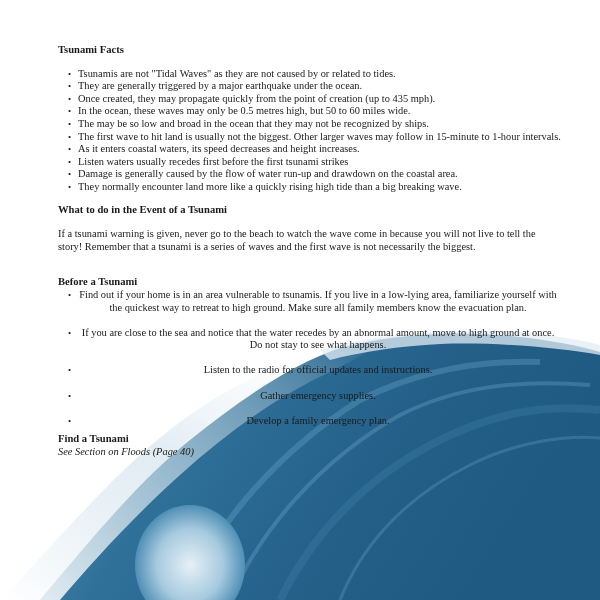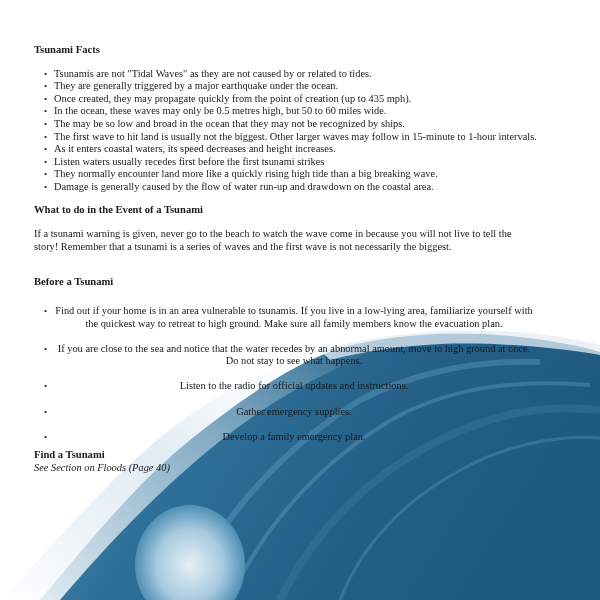--- a/index.html
+++ b/index.html
@@ -4,34 +4,34 @@
   <style>
     * { margin: 0; padding: 0; box-sizing: border-box; }
     html, body { width: 600px; height: 600px; background: #ffffff; overflow: hidden; }
     body { position: relative; font-family: "DejaVu Serif", "Liberation Serif", serif; color: #1a1a1a; }
 
     .wave {
       position: absolute; left: 0; top: 0; width: 600px; height: 600px; z-index: 0;
     }
 
     .page {
-      position: absolute; left: 34px; top: 42px; width: 520px; z-index: 1;
+      position: absolute; left: 58px; top: 42px; width: 520px; z-index: 1;
       font-family: "Liberation Serif", "DejaVu Serif", serif;
       font-size: 10.4px; line-height: 12.6px;
     }
     .heading { font-weight: bold; font-size: 10.6px; }
     .h1 { margin-top: 2px; margin-bottom: 11px; }
     ul.facts { list-style: none; padding-left: 20px; }
     ul.facts li { position: relative; padding-left: 0; }
     ul.facts li::before {
       content: "\2022"; position: absolute; left: -10px; top: 0; font-size: 9px;
     }
     .h2 { margin-top: 10px; margin-bottom: 12px; }
     .para { margin-bottom: 23px; width: 500px; }
-    .h3 { margin-bottom: 16px; }
+    .h3 { margin-bottom: 0; }
     ul.before { list-style: none; padding-left: 20px; text-align: center; }
     ul.before li { position: relative; margin-bottom: 12.6px; width: 480px; }
     ul.before li::before {
       content: "\2022"; position: absolute; left: -10px; top: 0; font-size: 9px;
     }
     ul.before li:last-child { margin-bottom: 6px; }
     .h4 { margin-top: 0; }
     .italic { font-style: italic; }
   </style>
 </head>
@@ -74,22 +74,22 @@
   <div class="heading h1">Tsunami Facts</div>
   <ul class="facts">
     <li>Tsunamis are not "Tidal Waves" as they are not caused by or related to tides.</li>
     <li>They are generally triggered by a major earthquake under the ocean.</li>
     <li>Once created, they may propagate quickly from the point of creation (up to 435 mph).</li>
     <li>In the ocean, these waves may only be 0.5 metres high, but 50 to 60 miles wide.</li>
     <li>The may be so low and broad in the ocean that they may not be recognized by ships.</li>
     <li>The first wave to hit land is usually not the biggest. Other larger waves may follow in 15-minute to 1-hour intervals.</li>
     <li>As it enters coastal waters, its speed decreases and height increases.</li>
     <li>Listen waters usually recedes first before the first tsunami strikes</li>
+    <li>Damage is generally caused by the flow of water run-up and drawdown on the coastal area.</li>
     <li>They normally encounter land more like a quickly rising high tide than a big breaking wave.</li>
-    <li>Damage is generally caused by the flow of water run-up and drawdown on the coastal area.</li>
   </ul>
 
   <div class="heading h2">What to do in the Event of a Tsunami</div>
   <p class="para">If a tsunami warning is given, never go to the beach to watch the wave come in because you will not live to tell the story! Remember that a tsunami is a series of waves and the first wave is not necessarily the biggest.</p>
 
   <div class="heading h3">Before a Tsunami</div>
   <ul class="before">
     <li>Find out if your home is in an area vulnerable to tsunamis. If you live in a low-lying area, familiarize yourself with the quickest way to retreat to high ground. Make sure all family members know the evacuation plan.</li>
     <li>If you are close to the sea and notice that the water recedes by an abnormal amount, move to high ground at once. Do not stay to see what happens.</li>
     <li>Listen to the radio for official updates and instructions.</li>

